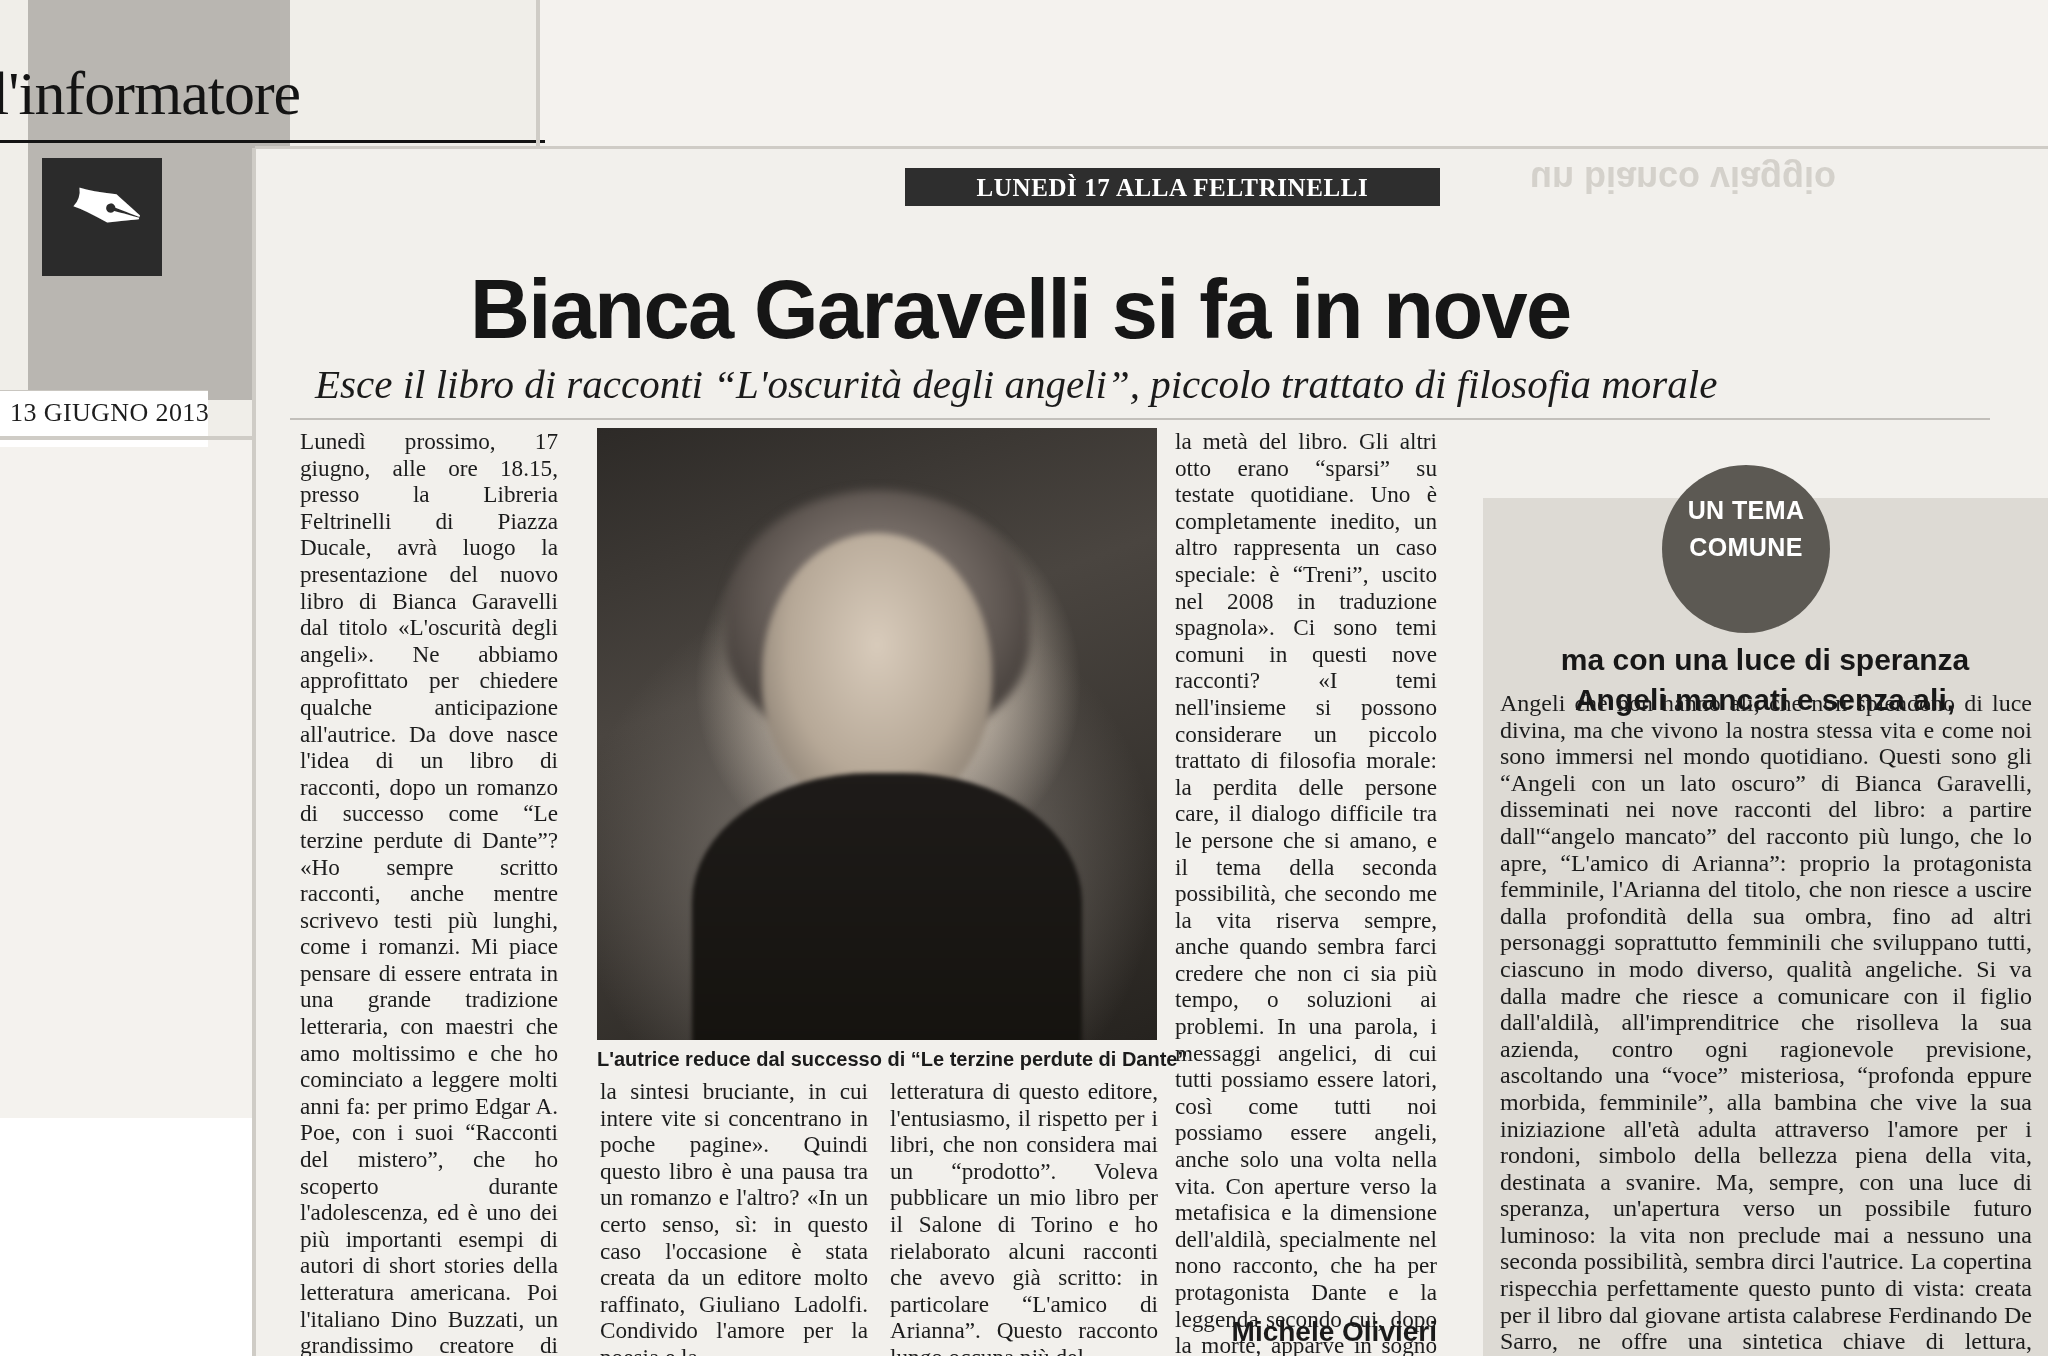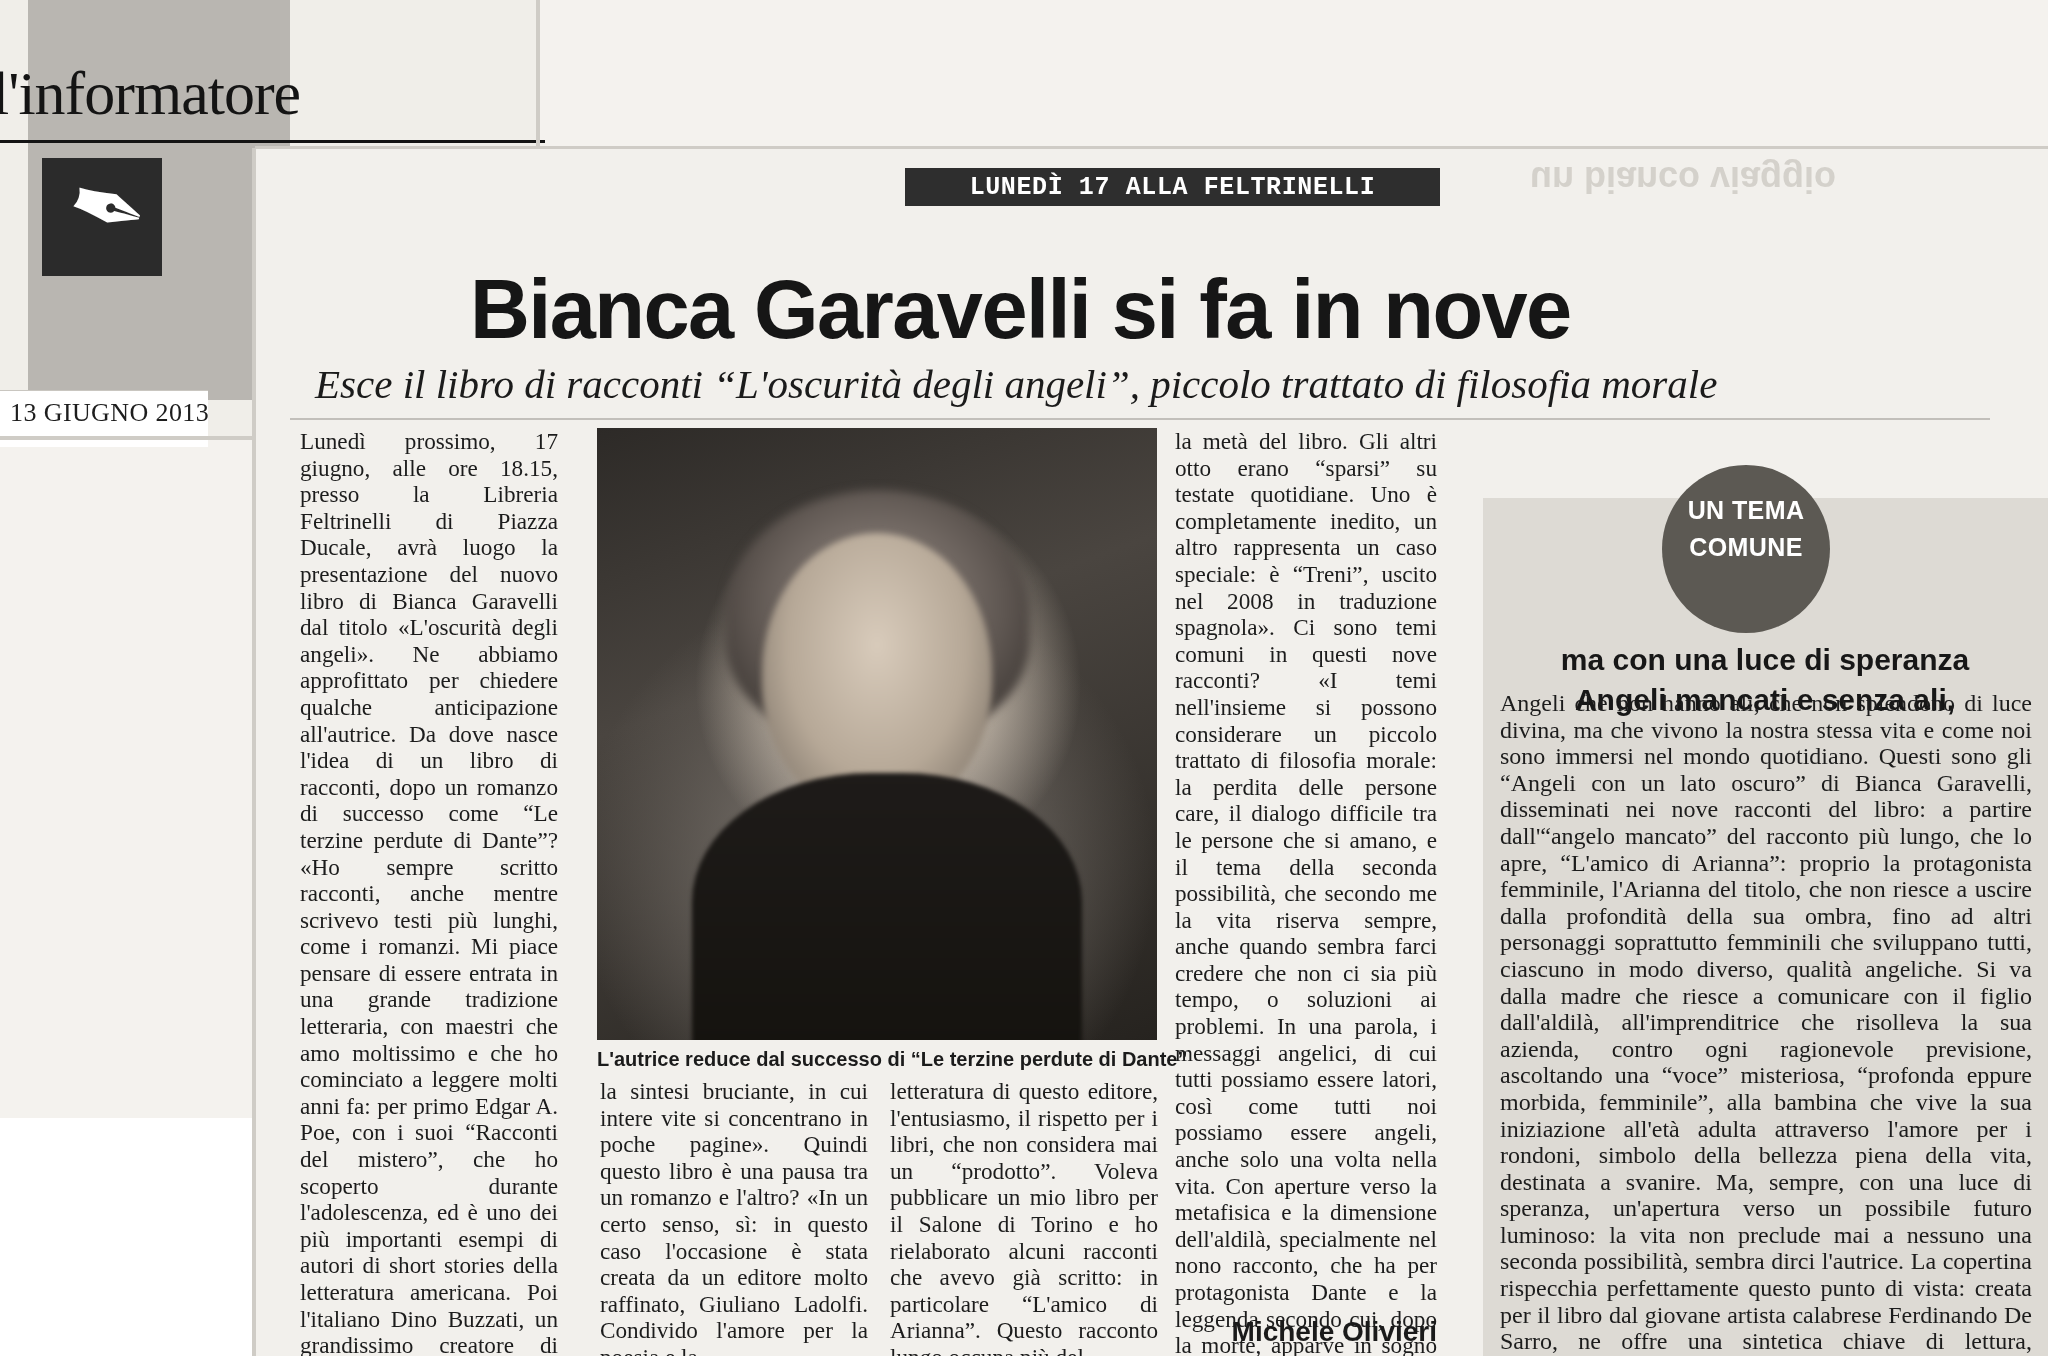--- a/index.html
+++ b/index.html
@@ -100,21 +100,21 @@
     left: 905px; top: 168px;
     width: 535px; height: 38px;
     background: #2e2e2e;
   }
   #kicker-text {
     position: absolute;
     left: 905px; top: 171px;
     width: 535px;
     text-align: center;
     color: #ffffff;
-    font-family: Liberation Mono, monospace;
+    font-family: Liberation Serif, serif;
     font-weight: bold;
     font-size: 25px;
     letter-spacing: .6px;
     line-height: 33px;
   }
 
   
   #headline {
     position: absolute;
     left: 470px; top: 222px;

